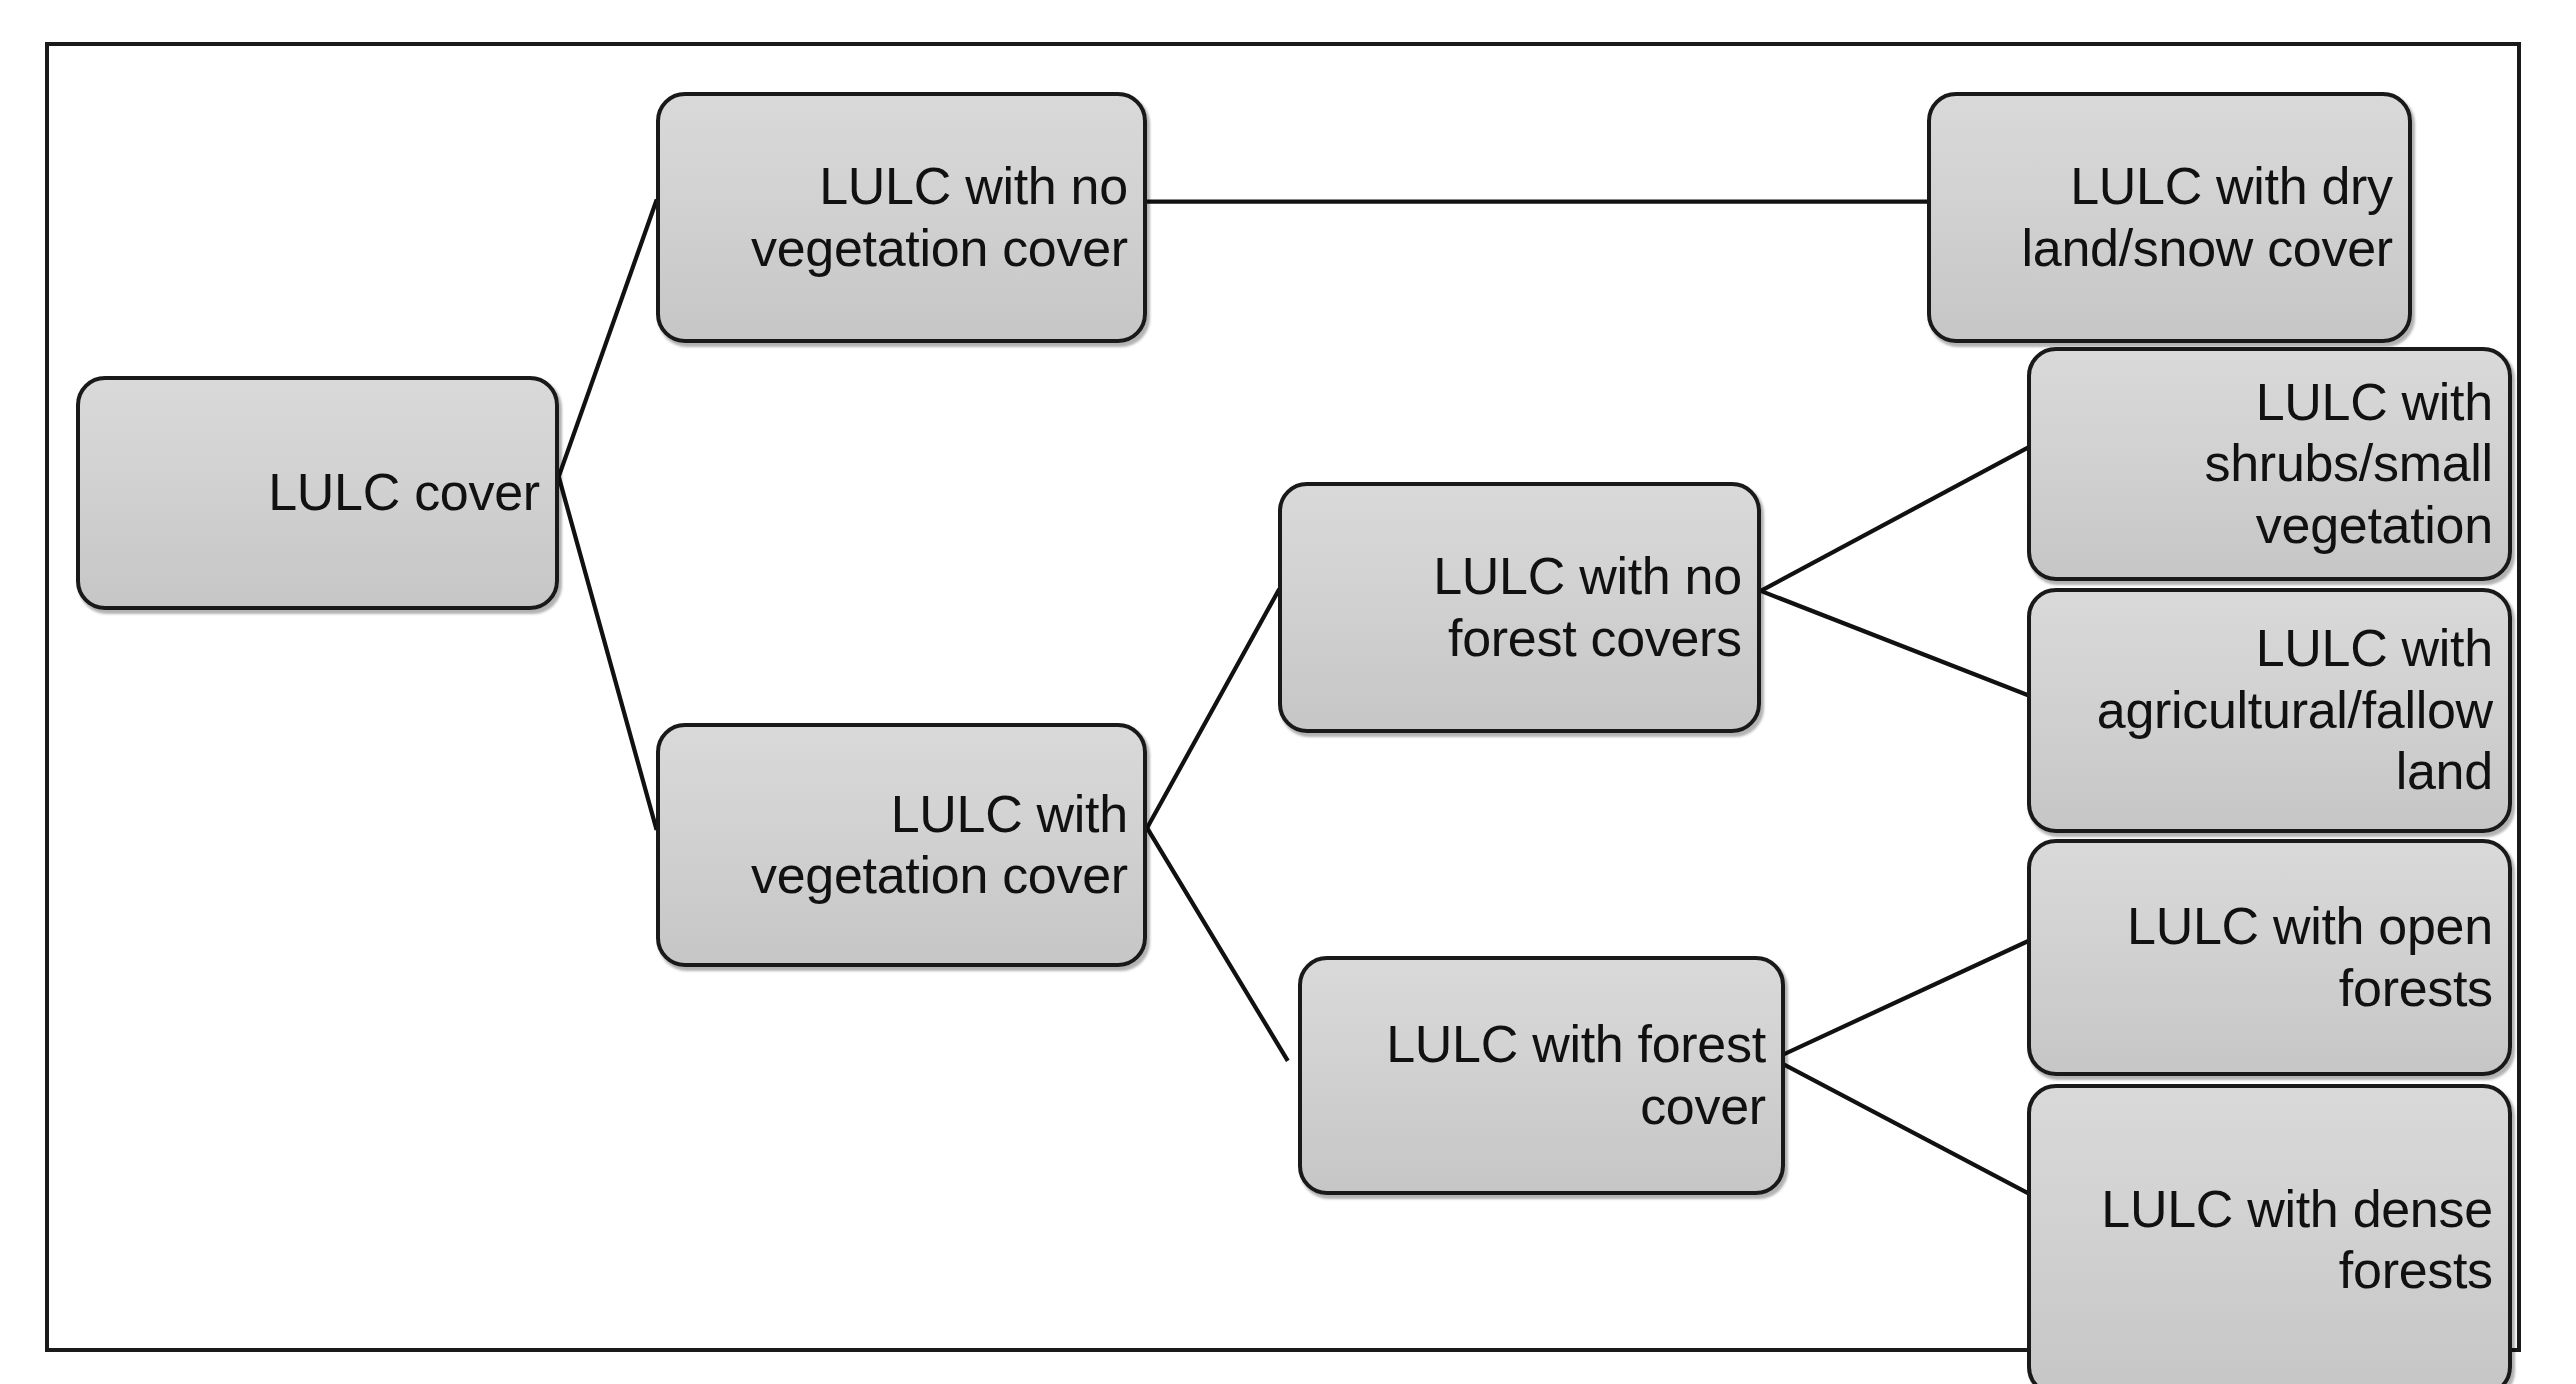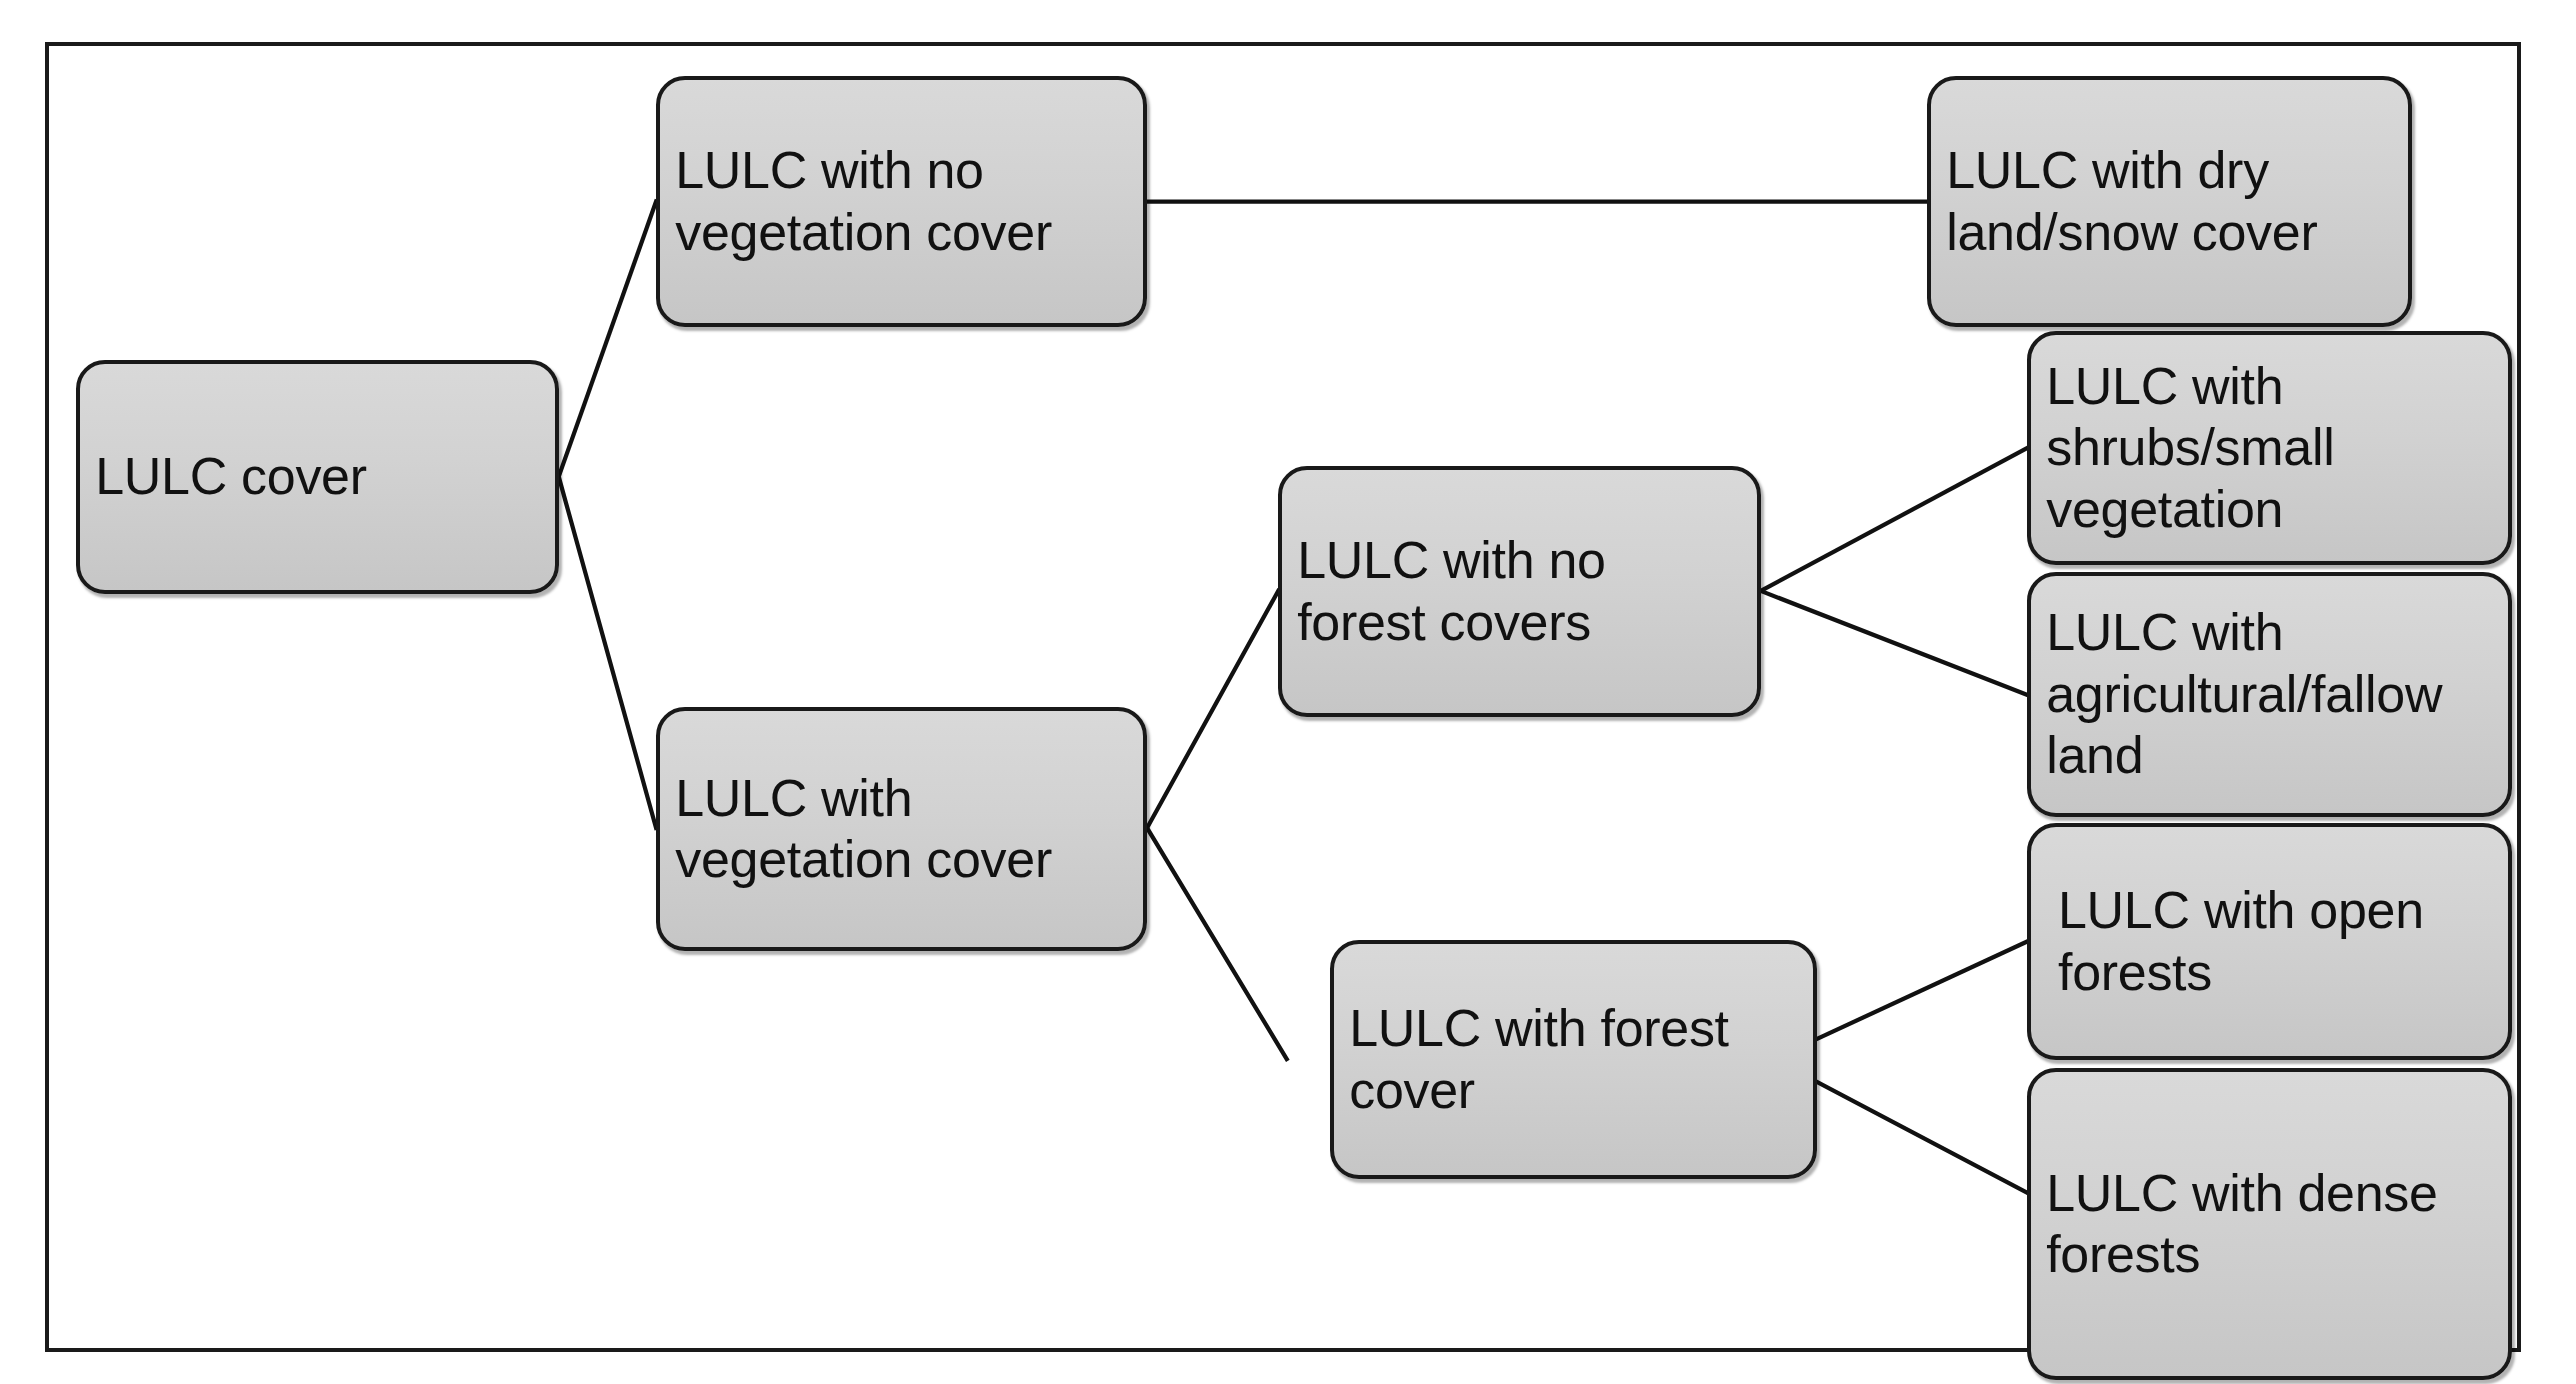--- a/index.html
+++ b/index.html
@@ -30,26 +30,27 @@
   .node{
     position:absolute;
     box-sizing:border-box;
     border:4.2px solid #191919;
     border-radius:29px;
     background:linear-gradient(to bottom,#d9d9d9 0%,#d2d2d2 42%,#c6c6c6 100%);
     box-shadow:2.5px 3.4px 2.5px rgba(0,0,0,0.30);
     display:flex;
     align-items:center;
     justify-content:center;
-    text-align:left;
+    text-align:right;
     color:#111111;
     font-size:52px;
     line-height:1.18;
     letter-spacing:-0.3px;
     padding:5.1px 15.2px;
+    margin-top:16px;
   }
   .node .label{
     display:block;
     width:100%;
     white-space:pre-line;
   }
 </style>
 </head>
 <body>
 
@@ -79,21 +80,21 @@
 vegetation cover</span>
       </div>
       <div class="node" style="left: 656px; top: 707px; width: 491px; height: 244px;">
         <span class="label">LULC with
 vegetation cover</span>
       </div>
       <div class="node" style="left: 1278px; top: 466px; width: 483px; height: 251px;">
         <span class="label">LULC with no
 forest covers</span>
       </div>
-      <div class="node" style="left: 1330px; top: 940px; width: 487px; height: 239px;">
+      <div class="node" style="left: 1298px; top: 940px; width: 487px; height: 239px;">
         <span class="label">LULC with forest
 cover</span>
       </div>
       <div class="node" style="left: 1927px; top: 76px; width: 485px; height: 251px;">
         <span class="label">LULC with dry
 land/snow cover</span>
       </div>
       <div class="node" style="left: 2027px; top: 331px; width: 485px; height: 234px;">
         <span class="label">LULC with
 shrubs/small

